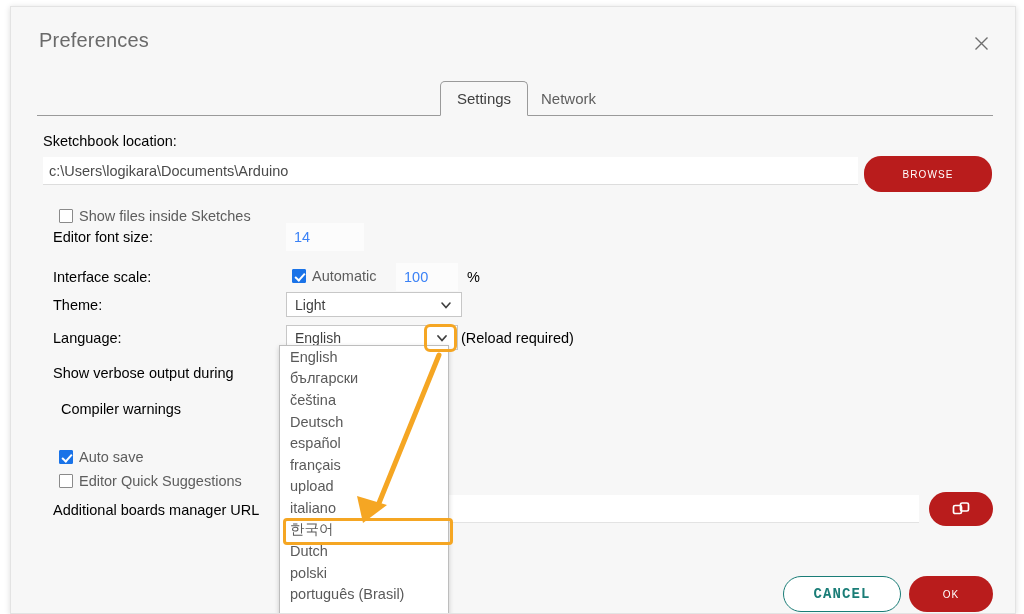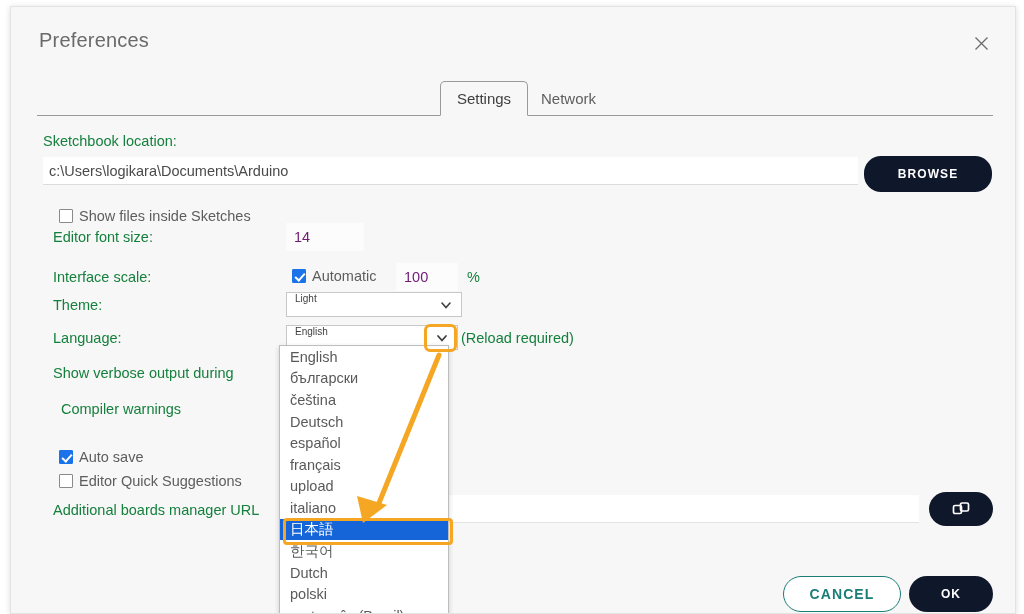--- a/index.html
+++ b/index.html
@@ -61,42 +61,42 @@
     z-index: 3;
   }
   #tab-settings { left: 379px; width: 88px; margin-left: 24px; }
   #tab-network  { left: 487px; width: 88px; justify-content: flex-end; }
 
   
   #body { position: absolute; left: 0; top: 110px; width: 100%; height: 498px; }
 
   .lbl {
     position: absolute;
-    font-size: 14.5px; color: #15803d; white-space: nowrap;
+    font-size: 14.5px; color: #000000; white-space: nowrap;
   }
 
   
   #sketchbook-input {
     position: absolute; left: 32px; top: 40px;
     width: 815px; height: 28px;
     background: #ffffff;
     border: none;
     border-bottom: 1px solid #dddddd;
     padding: 0 6px;
     font-size: 14.5px; color: #4a4a4a;
     display: flex; align-items: center;
     font-family: "Liberation Sans", sans-serif;
   }
 
   .btn-pill {
     position: absolute;
-    background: #0f172a;
+    background: #b91c1c;
     color: #ffffff;
     border: none; border-radius: 17px;
-    font-size: 12px; font-weight: bold; letter-spacing: 1.1px;
+    font-size: 10px; font-weight: normal; letter-spacing: 1.1px;
     display: flex; align-items: center; justify-content: center;
     cursor: pointer;
     font-family: "Liberation Sans", sans-serif;
   }
   #browse-btn { left: 853px; top: 39px; width: 128px; height: 36px; }
 
   
   .cbrow { position: absolute; display: flex; align-items: center; cursor: pointer; }
   .cbox {
     width: 14px; height: 14px;
@@ -115,33 +115,33 @@
     transform: rotate(42deg);
   }
   .cblabel { font-size: 14.5px; color: #5d5d5d; white-space: nowrap; }
 
   
   .valbox {
     position: absolute;
     background: #fcfcfc;
     border: none;
     padding: 0 8px;
-    font-size: 14.5px; color: #701a75;
+    font-size: 14.5px; color: #3b82f6;
     display: flex; align-items: center;
     font-family: "Liberation Sans", sans-serif;
   }
 
   
   .selectbox {
     position: absolute;
     background: #ffffff;
     border: 1px solid #c7c7c7;
-    display: flex; align-items: flex-start;
+    display: flex; align-items: center;
     padding: 0 8px;
-    font-size: 10px; color: #3f3f3f;
+    font-size: 14px; color: #3f3f3f;
     cursor: pointer;
   }
   .selectbox .chev {
     position: absolute; right: 8px; top: 50%;
     transform: translateY(-50%);
     width: 14px; height: 14px;
   }
 
   
   #boards-url-input {
@@ -162,21 +162,21 @@
   #cancel-btn {
     position: absolute; left: 772px; top: 459px;
     width: 118px; height: 36px;
     background: #ffffff;
     border: 1.6px solid #1a7d77;
     color: #1a7d77;
     border-radius: 18px;
     font-size: 14px; font-weight: bold; letter-spacing: 1.1px;
     display: flex; align-items: center; justify-content: center;
     cursor: pointer;
-    font-family: Liberation Sans, sans-serif;
+    font-family: Liberation Mono, monospace;
   }
   #ok-btn { left: 898px; top: 459px; width: 84px; height: 36px; border-radius: 18px; }
 
   
   #lang-popup {
     position: absolute;
     left: 268px; top: 228px;
     width: 170px; height: 286px;
     background: #ffffff;
     border: 1px solid #bdbdbd;
@@ -318,21 +318,20 @@
 
     <div id="lang-popup">
         <div class="lang-item">English</div>
         <div class="lang-item">български</div>
         <div class="lang-item">čeština</div>
         <div class="lang-item">Deutsch</div>
         <div class="lang-item">español</div>
         <div class="lang-item">français</div>
         <div class="lang-item">upload</div>
         <div class="lang-item">italiano</div>
-        <div class="lang-item selected">日本語</div>
         <div class="lang-item">한국어</div>
         <div class="lang-item">Dutch</div>
         <div class="lang-item">polski</div>
         <div class="lang-item">português (Brasil)</div>
       </div>
 
   </div>
 
   <div id="hl-chevron"></div>
   <div id="hl-selected"></div>

